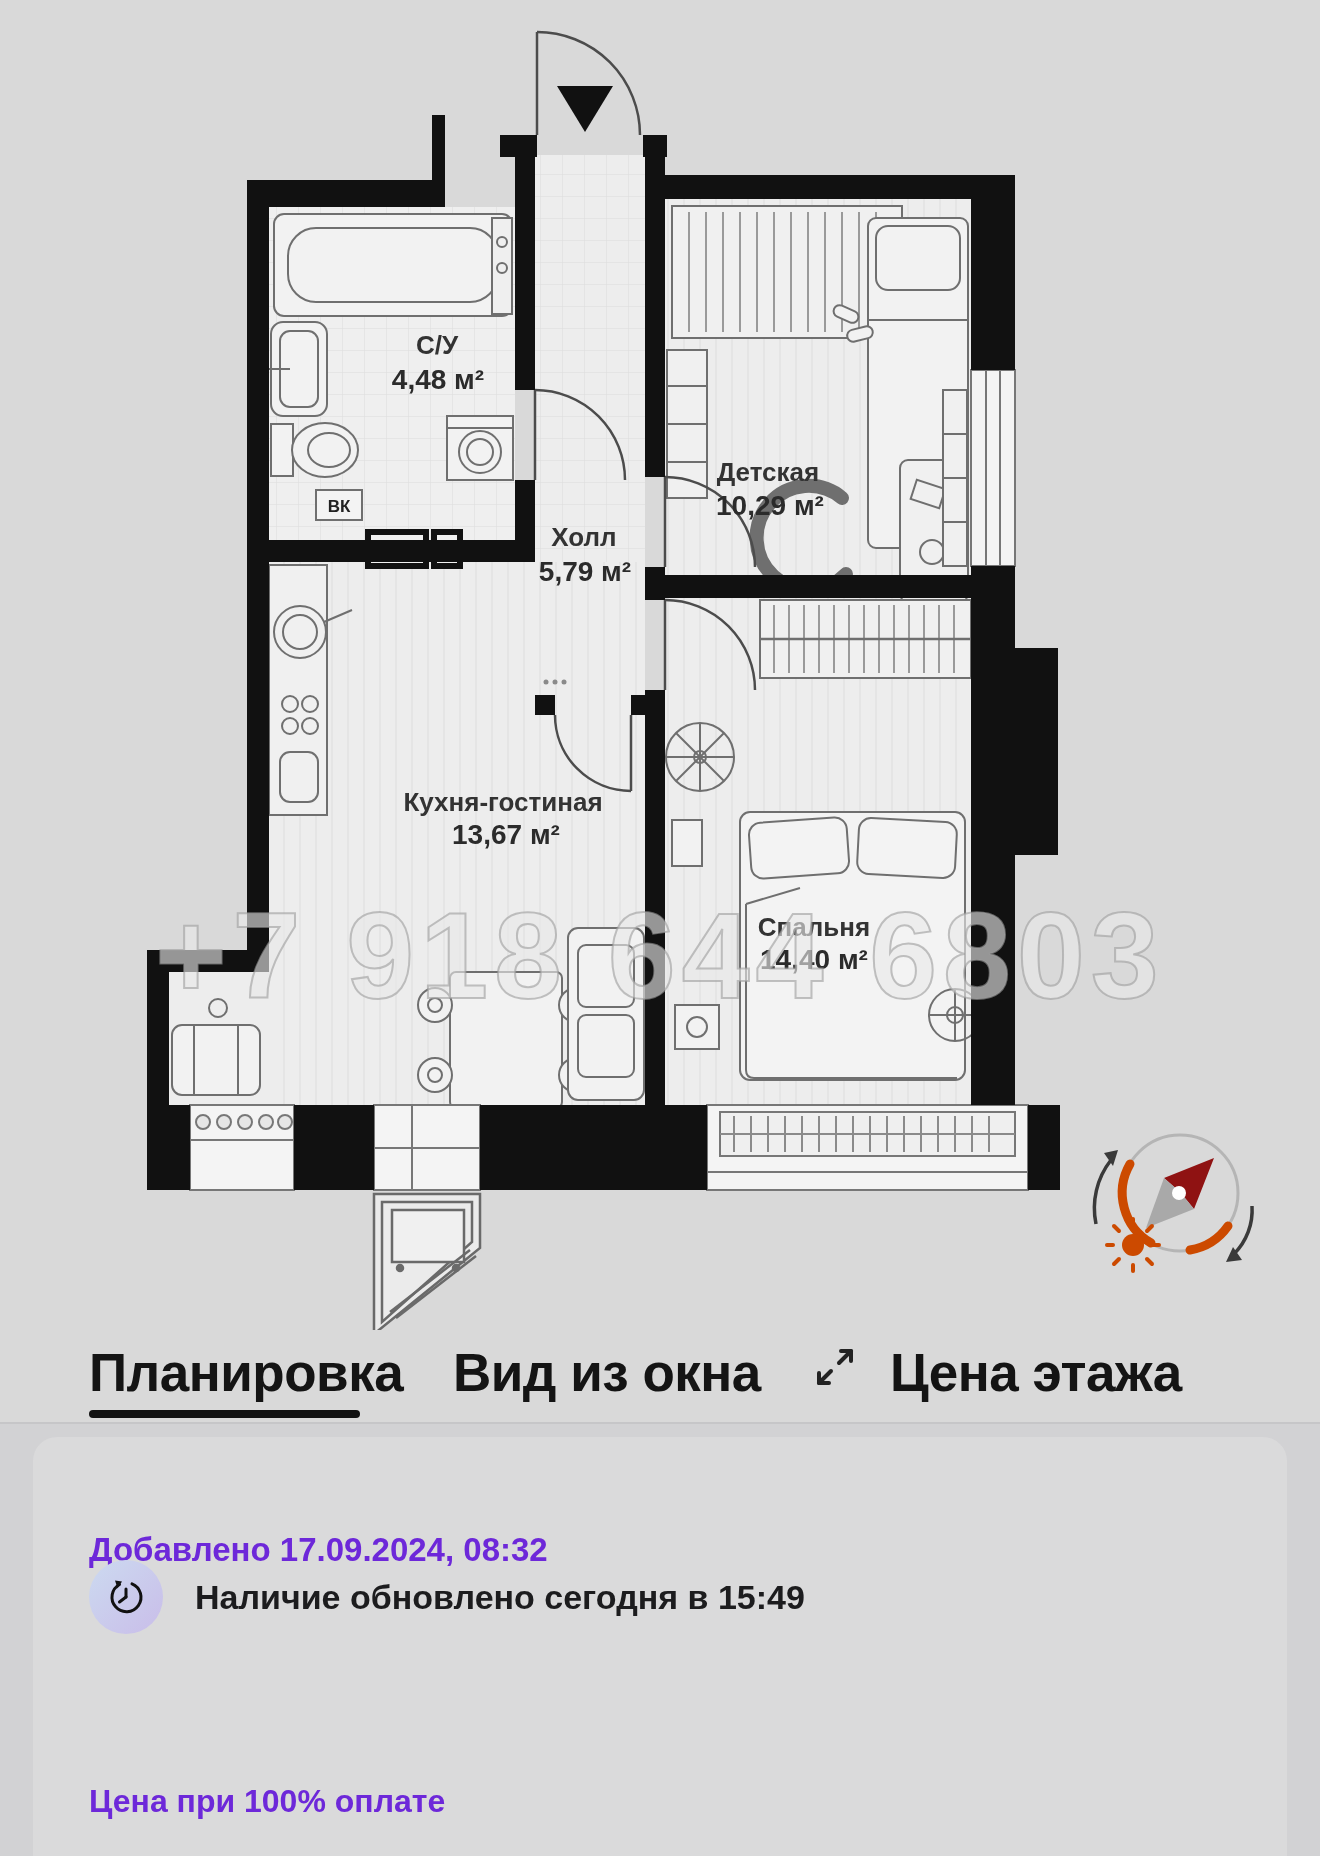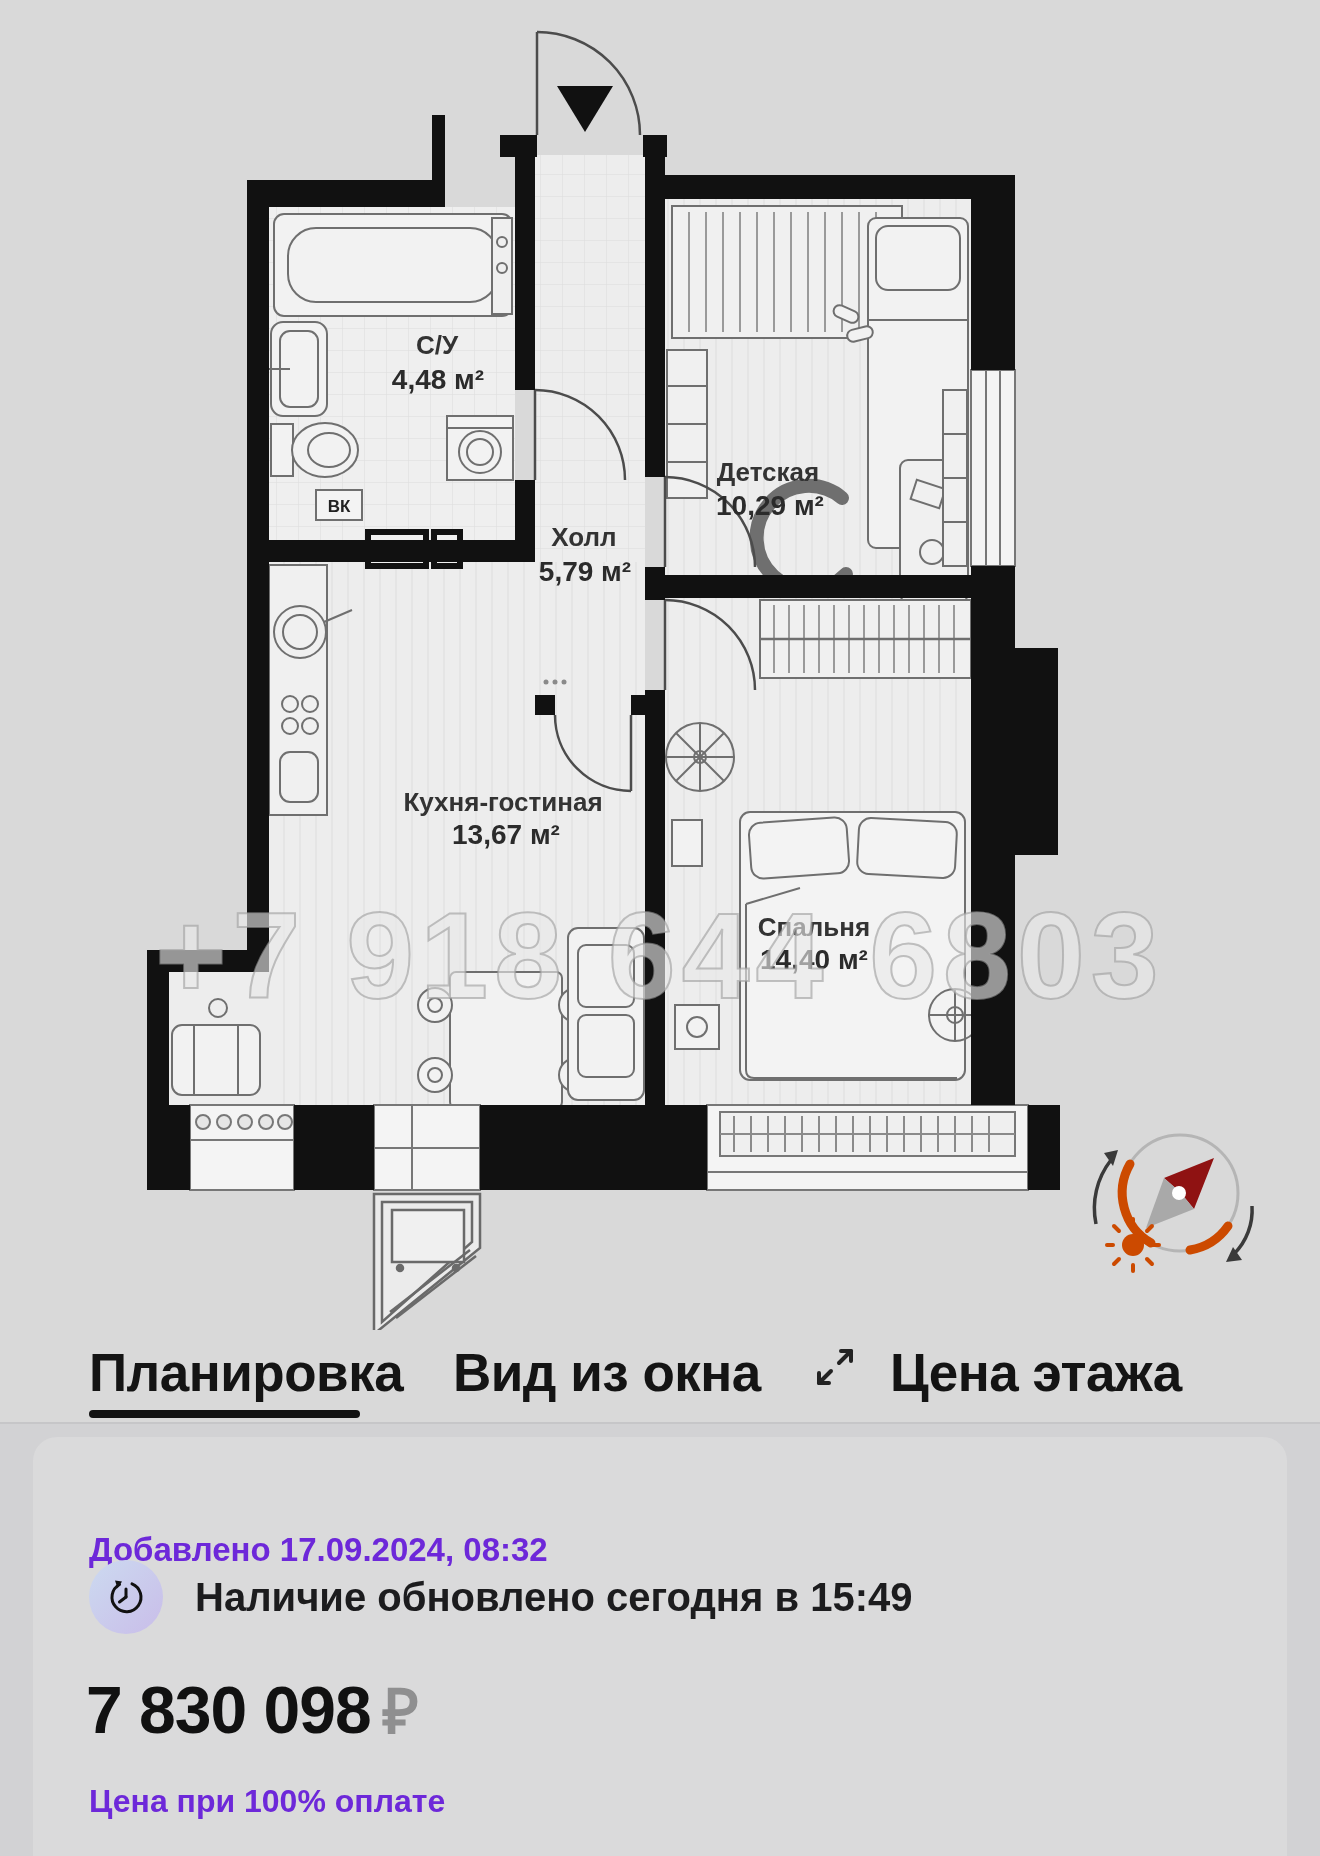--- a/index.html
+++ b/index.html
@@ -18,21 +18,21 @@
     background:#121212;border-radius:4px;}
   .divider{position:absolute;left:0;top:1422px;width:1320px;height:2px;background:#c6c6c8;}
   .lower-bg{position:absolute;left:0;top:1424px;width:1320px;height:432px;background:#d2d2d4;}
   .card{position:absolute;left:33px;top:1437px;width:1254px;height:419px;
     background:#dadadb;border-radius:24px 24px 0 0;}
   .added{position:absolute;left:56px;top:48px;font-size:33px;font-weight:bold;color:#6d28d9;margin-top:46px;}
   .avail-row{position:absolute;left:56px;top:122px;height:76px;display:flex;align-items:center;}
   .avail-ic{width:74px;height:74px;border-radius:50%;
     background:linear-gradient(135deg,#ccdaf0 0%,#c9bde9 100%);
     display:flex;align-items:center;justify-content:center;}
-  .avail-txt{margin-left:32px;font-size:40px;font-weight:bold;color:#1c1c1e;}
+  .avail-txt{margin-left:32px;font-size:34px;font-weight:bold;color:#1c1c1e;}
   .price-row{position:absolute;left:53px;top:230px;white-space:nowrap;}
   .price-val{font-size:66px;font-weight:bold;color:#111;letter-spacing:-1px;}
   .price-cur{font-size:62px;font-weight:bold;color:#8f8f90;margin-left:12px;}
   .price-note{position:absolute;left:56px;top:346px;font-size:32px;font-weight:bold;color:#6d28d9;}
   svg text{font-family:"Liberation Sans",sans-serif;}
   .room-name{font-size:26px;font-weight:bold;fill:#333;}
   .room-area{font-size:28px;font-weight:bold;fill:#2b2b2b;}
   .wm{font-size:122px;font-weight:bold;letter-spacing:6px;
     fill:#e8e8e8;fill-opacity:.62;stroke:#9c9c9c;stroke-opacity:.6;stroke-width:2px;}
 </style>
@@ -357,20 +357,17 @@
         <svg width="40" height="40" viewBox="0 0 40 40">
           <path d="M13.5 7.5 A14.5 14.5 0 1 0 26 6.8" fill="none" stroke="#111" stroke-width="3" stroke-linecap="round"></path>
           <polygon points="9,3.5 16,4.5 11.5,11.5" fill="#111"></polygon>
           <line x1="20" y1="20" x2="20" y2="12" stroke="#111" stroke-width="3" stroke-linecap="round"></line>
           <line x1="20" y1="20" x2="13.5" y2="25" stroke="#111" stroke-width="3" stroke-linecap="round"></line>
         </svg>
       </div>
       <div class="avail-txt">Наличие обновлено сегодня в 15:49</div>
     </div>
 
-    <div class="price-row">
-      <span class="price-val">7 830 098</span><span class="price-cur">₽</span>
-    </div>
 
     <div class="price-note">Цена при 100% оплате</div>
   </div>
 
 </div>
 
 </body></html>

